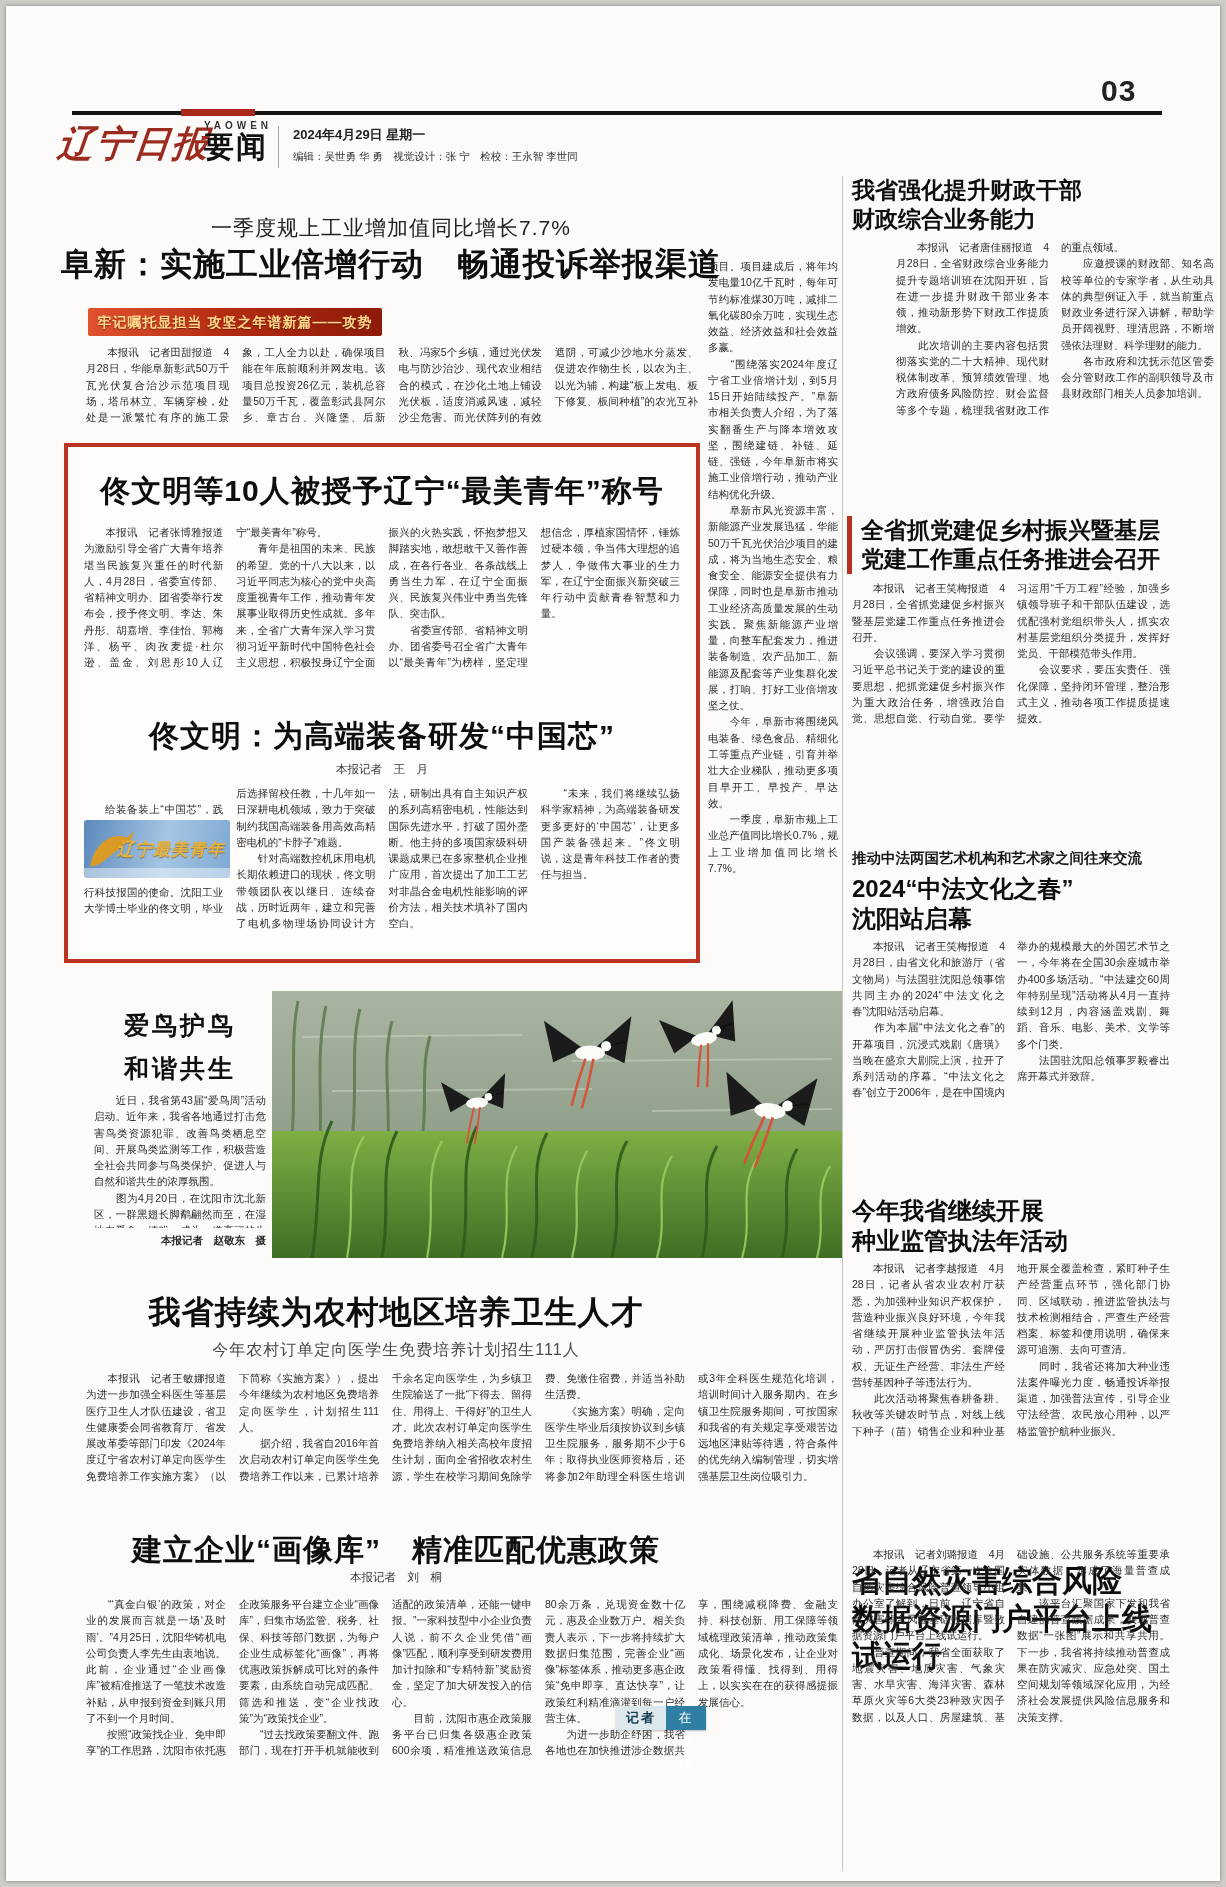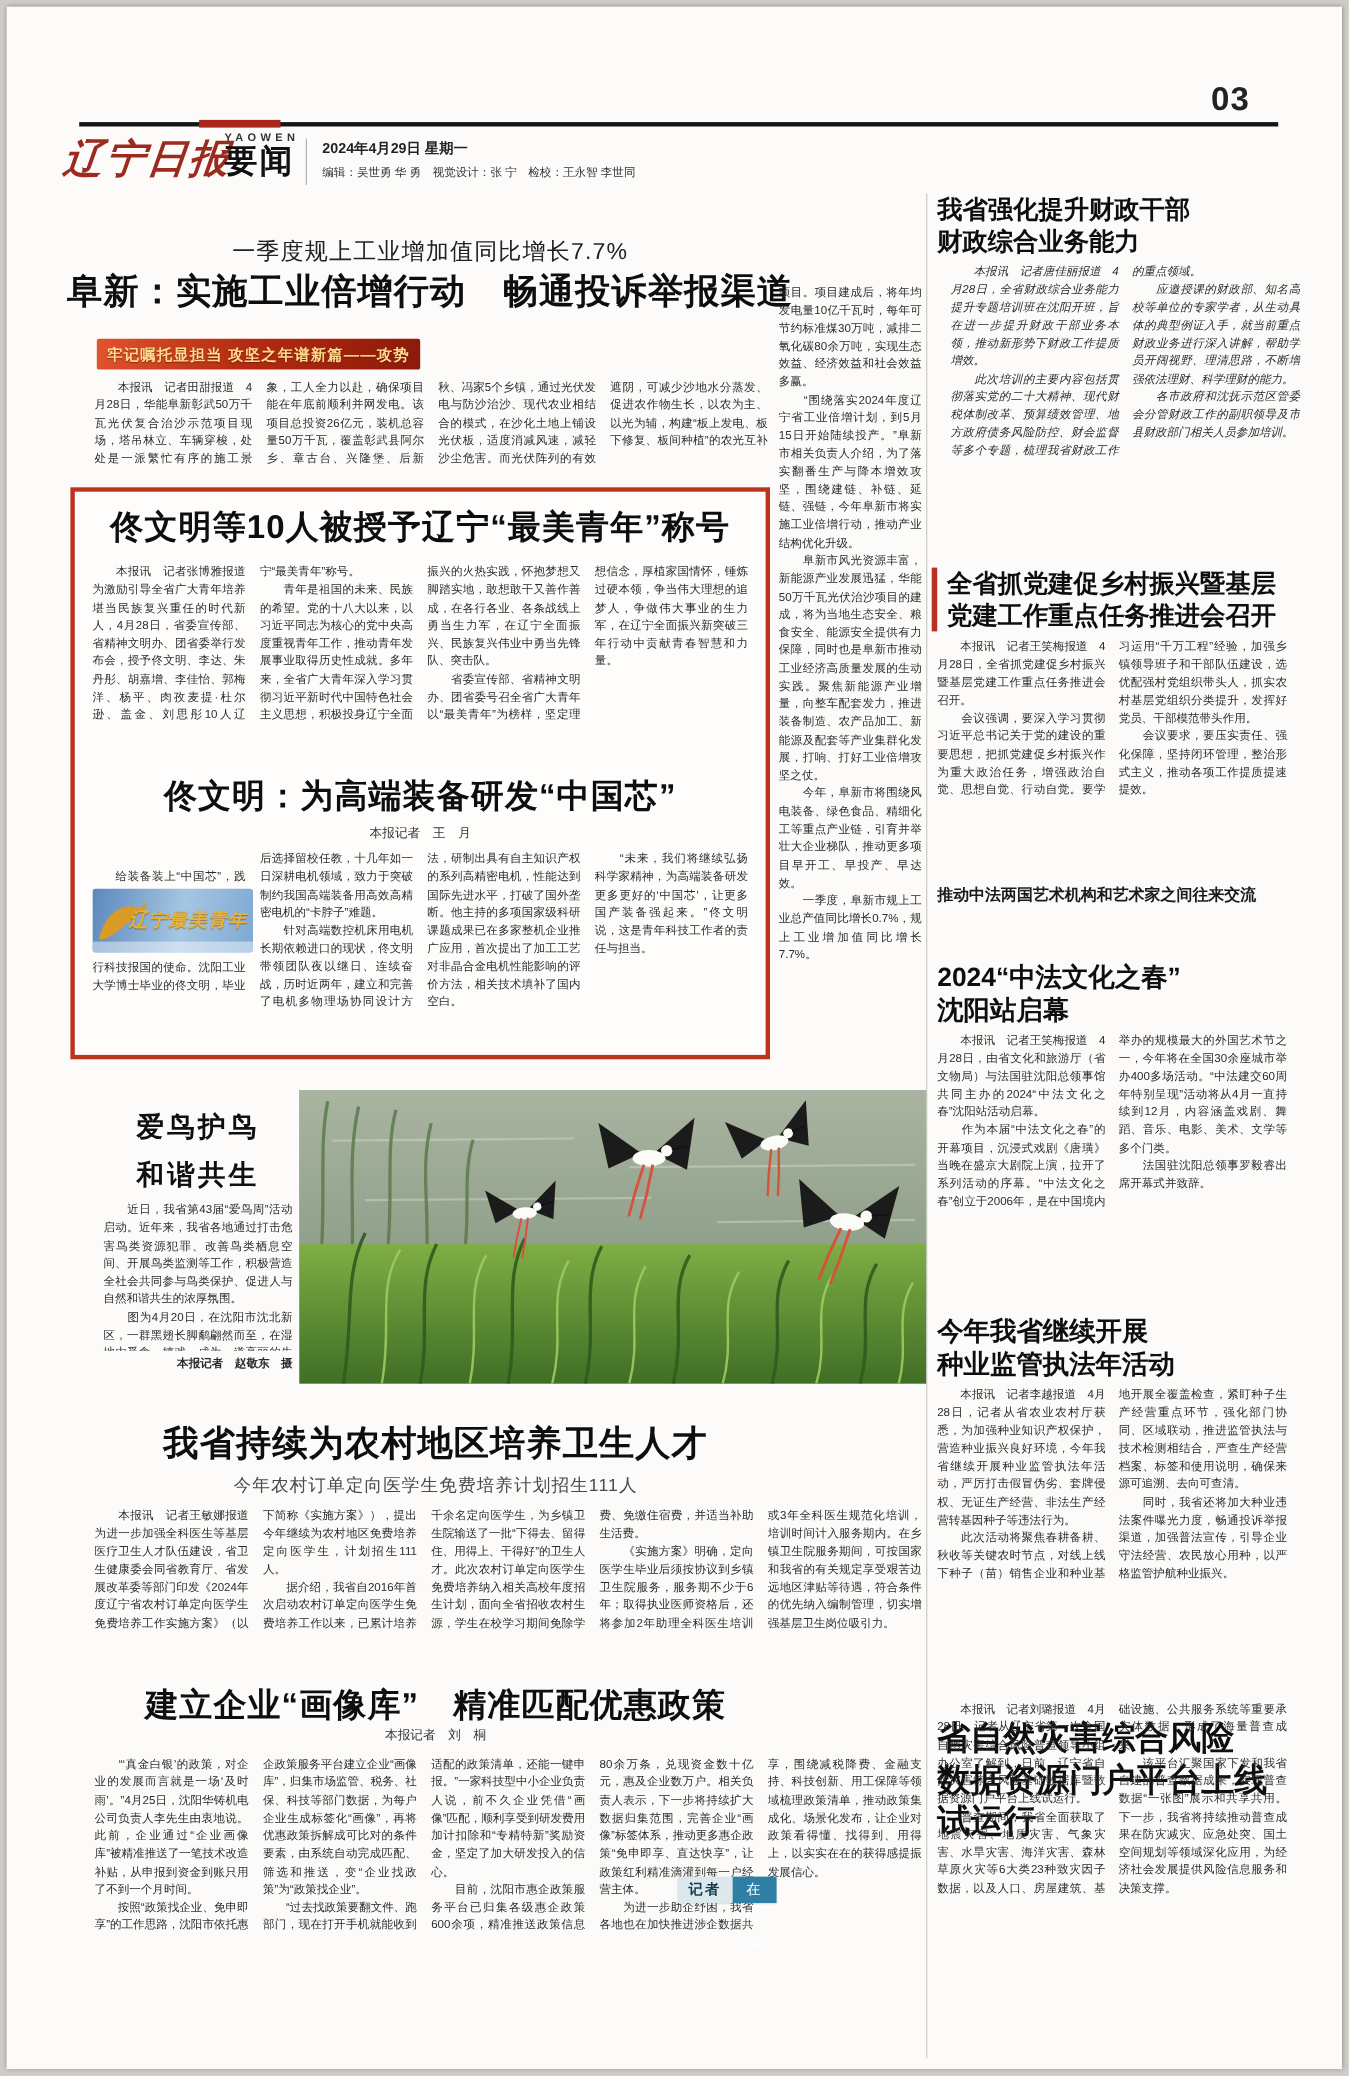--- a/index.html
+++ b/index.html
@@ -24,21 +24,21 @@
   .subtitle{font-size:16px;color:#4a4a4a;text-align:center;letter-spacing:1px;}
   .banner{background:linear-gradient(95deg,#e0532f 0%,#b42c12 45%,#8d1a0a 100%);
           color:#ffd98c;font-size:14px;font-weight:bold;text-align:center;line-height:28px;
           letter-spacing:1px;border-radius:2px;text-shadow:0 1px 1px rgba(80,20,0,.6);}
   .body-text{font-size:10.5px;line-height:1.55;color:#2b2b2b;text-align:justify;
              white-space:pre-wrap;overflow:hidden;column-gap:13px;}
   .side-head{font-size:23px;font-weight:900;color:#0e0e0e;line-height:1.25;white-space:pre-line;}
   .side-head.sm{font-size:30px;}
   .side-kicker{font-size:14.5px;font-weight:bold;color:#1a1a1a;}
   .redbar{border-left:5px solid #b6311e;padding-left:9px;}
-  .redbox{border:4px solid #bc3320;background:#fefdfb;box-sizing:border-box;padding:6px 16px;}
+  .redbox{border:4px solid #bc3320;background:#fefdfb;box-sizing:border-box;padding:18px 16px;}
   .vrule{background:#c8c5c0;width:1px;}
   .bird-title{font-size:25px;font-weight:900;color:#0f0f0f;text-align:center;line-height:1.7;
               letter-spacing:3px;white-space:pre-line;}
   .credit{font-weight:bold;}
   .youth-badge{position:relative;width:146px;height:58px;border-radius:3px;overflow:hidden;
                float:left;margin:2px 8px 6px 0;
                background:linear-gradient(100deg,#5b88bc,#a5c6e3 55%,#7ea9d3);}
   .youth-badge .gold-horse{position:absolute;left:2px;top:4px;}
   .youth-badge .bt{position:absolute;right:5px;top:16px;font-family:"DejaVu Serif",serif;
                    font-style:italic;font-weight:900;font-size:17px;color:#e8b33a;
@@ -180,32 +180,32 @@
 　　“过去找政策要翻文件、跑部门，现在打开手机就能收到适配的政策清单，还能一键申报。”一家科技型中小企业负责人说，前不久企业凭借“画像”匹配，顺利享受到研发费用加计扣除和“专精特新”奖励资金，坚定了加大研发投入的信心。
 　　目前，沈阳市惠企政策服务平台已归集各级惠企政策600余项，精准推送政策信息80余万条，兑现资金数十亿元，惠及企业数万户。相关负责人表示，下一步将持续扩大数据归集范围，完善企业“画像”标签体系，推动更多惠企政策“免申即享、直达快享”，让政策红利精准滴灌到每一户经营主体。
 　　为进一步助企纾困，我省各地也在加快推进涉企数据共享，围绕减税降费、金融支持、科技创新、用工保障等领域梳理政策清单，推动政策集成化、场景化发布，让企业对政策看得懂、找得到、用得上，以实实在在的获得感提振发展信心。</div>
   <div class="abs onspot" style="left:610px;top:1700px;width:90px;">
     <span class="l">记者</span>
     <span class="r">在现场</span>
   </div>
 
   <div class="abs side-head" style="left:846px;top:170px;width:318px;">我省强化提升财政干部
 财政综合业务能力</div>
-  <div class="abs body-text" style="left:858px;top:233px;width:318px;height:266px;column-count:2;column-gap:12px;font-style:italic;">　　本报讯　记者唐佳丽报道　4月28日，全省财政综合业务能力提升专题培训班在沈阳开班，旨在进一步提升财政干部业务本领，推动新形势下财政工作提质增效。
+  <div class="abs body-text" style="left:890px;top:233px;width:318px;height:266px;column-count:2;column-gap:12px;">　　本报讯　记者唐佳丽报道　4月28日，全省财政综合业务能力提升专题培训班在沈阳开班，旨在进一步提升财政干部业务本领，推动新形势下财政工作提质增效。
 　　此次培训的主要内容包括贯彻落实党的二十大精神、现代财税体制改革、预算绩效管理、地方政府债务风险防控、财会监督等多个专题，梳理我省财政工作的重点领域。
 　　应邀授课的财政部、知名高校等单位的专家学者，从生动具体的典型例证入手，就当前重点财政业务进行深入讲解，帮助学员开阔视野、理清思路，不断增强依法理财、科学理财的能力。
 　　各市政府和沈抚示范区管委会分管财政工作的副职领导及市县财政部门相关人员参加培训。</div>
 
   <div class="abs side-head redbar" style="left:841px;top:510px;width:314px;">全省抓党建促乡村振兴暨基层
 党建工作重点任务推进会召开</div>
   <div class="abs body-text" style="left:846px;top:574px;width:318px;height:224px;column-count:2;column-gap:12px;">　　本报讯　记者王笑梅报道　4月28日，全省抓党建促乡村振兴暨基层党建工作重点任务推进会召开。
 　　会议强调，要深入学习贯彻习近平总书记关于党的建设的重要思想，把抓党建促乡村振兴作为重大政治任务，增强政治自觉、思想自觉、行动自觉。要学习运用“千万工程”经验，加强乡镇领导班子和干部队伍建设，选优配强村党组织带头人，抓实农村基层党组织分类提升，发挥好党员、干部模范带头作用。
 　　会议要求，要压实责任、强化保障，坚持闭环管理，整治形式主义，推动各项工作提质提速提效。</div>
 
-  <div class="abs side-kicker" style="left:846px;top:798px;width:318px;">推动中法两国艺术机构和艺术家之间往来交流</div>
+  <div class="abs side-kicker" style="left:846px;top:843px;width:318px;">推动中法两国艺术机构和艺术家之间往来交流</div>
   <div class="abs side-head" style="left:846px;top:868px;width:318px;font-size:24px;">2024“中法文化之春”
 沈阳站启幕</div>
   <div class="abs body-text" style="left:846px;top:932px;width:318px;height:216px;column-count:2;column-gap:12px;">　　本报讯　记者王笑梅报道　4月28日，由省文化和旅游厅（省文物局）与法国驻沈阳总领事馆共同主办的2024“中法文化之春”沈阳站活动启幕。
 　　作为本届“中法文化之春”的开幕项目，沉浸式戏剧《唐璜》当晚在盛京大剧院上演，拉开了系列活动的序幕。“中法文化之春”创立于2006年，是在中国境内举办的规模最大的外国艺术节之一，今年将在全国30余座城市举办400多场活动。“中法建交60周年特别呈现”活动将从4月一直持续到12月，内容涵盖戏剧、舞蹈、音乐、电影、美术、文学等多个门类。
 　　法国驻沈阳总领事罗毅睿出席开幕式并致辞。</div>
 
   <div class="abs side-head" style="left:846px;top:1190px;width:318px;font-size:24px;">今年我省继续开展
 种业监管执法年活动</div>
   <div class="abs body-text" style="left:846px;top:1254px;width:318px;height:288px;column-count:2;column-gap:12px;">　　本报讯　记者李越报道　4月28日，记者从省农业农村厅获悉，为加强种业知识产权保护，营造种业振兴良好环境，今年我省继续开展种业监管执法年活动，严厉打击假冒伪劣、套牌侵权、无证生产经营、非法生产经营转基因种子等违法行为。
 　　此次活动将聚焦春耕备耕、秋收等关键农时节点，对线上线下种子（苗）销售企业和种业基地开展全覆盖检查，紧盯种子生产经营重点环节，强化部门协同、区域联动，推进监管执法与技术检测相结合，严查生产经营档案、标签和使用说明，确保来源可追溯、去向可查清。

